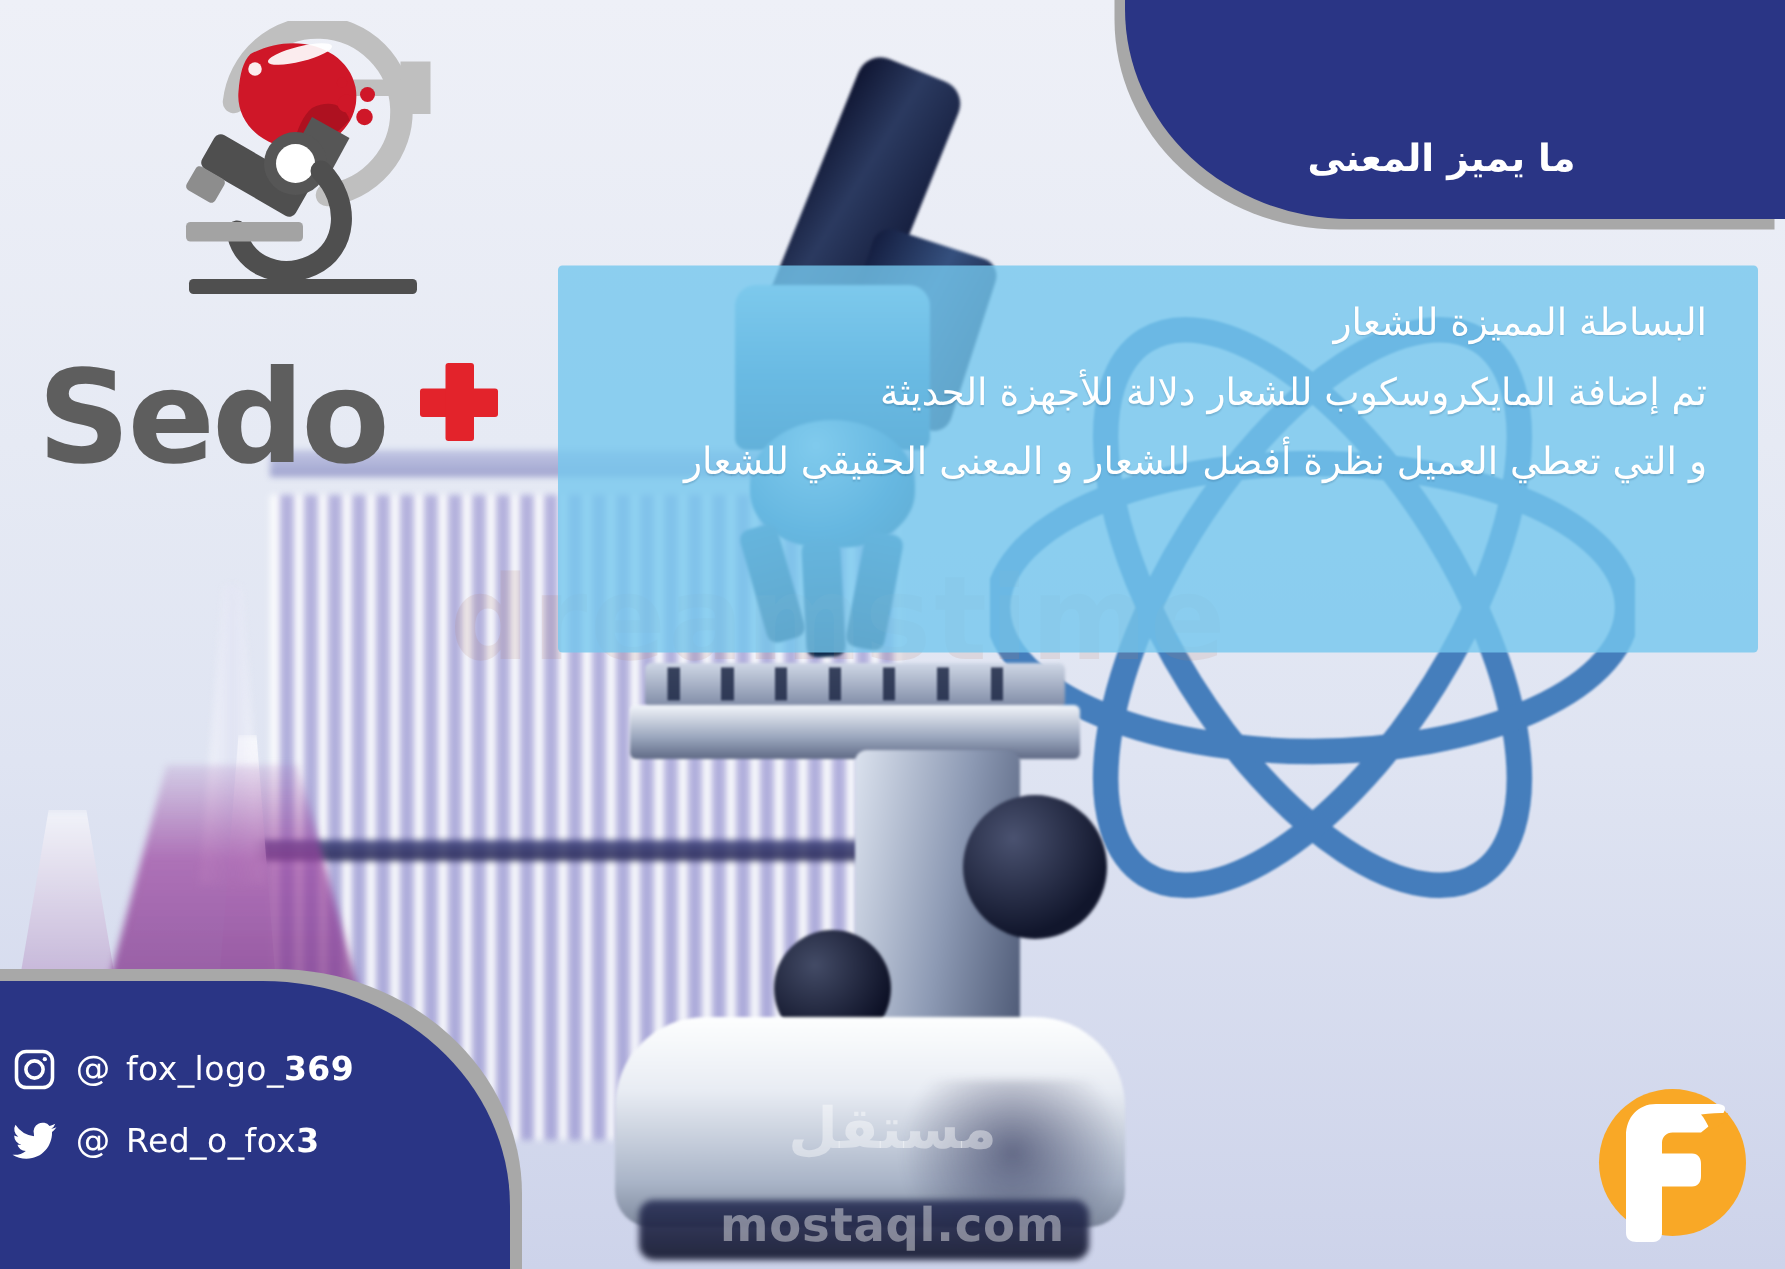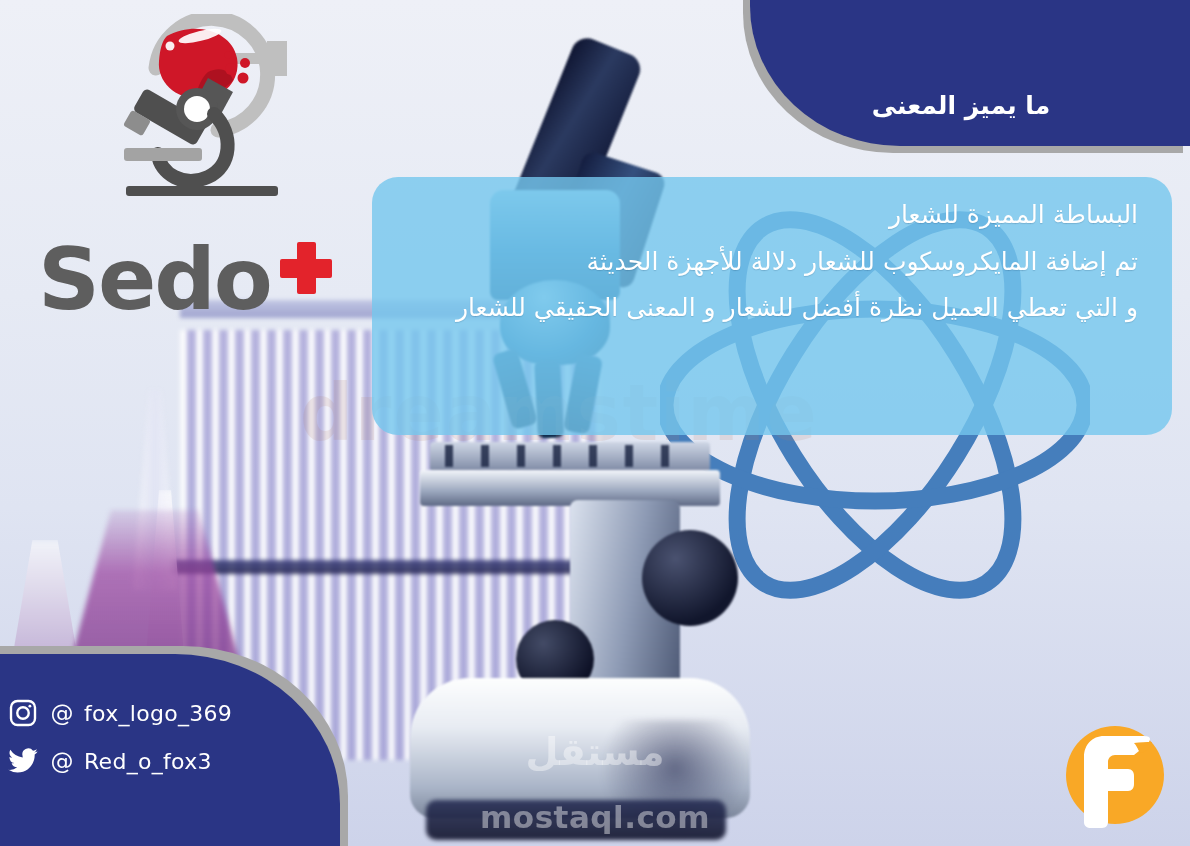--- a/index.html
+++ b/index.html
@@ -208,48 +208,48 @@
   .social-row {
     display: flex;
     align-items: center;
     gap: 10px;
     margin-bottom: 14px;
     color: #ffffff;
   }
   .social-icon { width: 34px; height: 34px; flex: 0 0 34px; display:flex; align-items:center; justify-content:center; }
   .at-sign { font-size: 23px; line-height: 1; width: 24px; text-align:center; }
   .handle { font-size: 22px; letter-spacing: .3px; }
-  .handle b { font-weight: 400; text-align: center; }
+  .handle b { font-weight: 700; text-align: center; }
 
   
   .text-card {
     position: absolute;
     left: 372px; top: 177px;
     width: 800px; height: 258px;
     background: rgba(116, 199, 238, 0.80);
-    border-radius: 26px;
+    border-radius: 3px;
     box-sizing: border-box;
     padding: 18px 34px 10px 34px;
     direction: rtl;
     text-align: right;
   }
   .text-card p {
     margin: 0 0 6px 0;
     color: #ffffff;
     font-size: 25px;
     line-height: 1.62;
     white-space: nowrap;
     text-shadow: 0 1px 1px rgba(20,60,95,.18);
   }
 
   
   .brand { position: absolute; left: 18px; top: 14px; width: 320px; height: 300px; }
   .brand-mark { position: absolute; left: 86px; top: 0; width: 200px; height: 215px; }
   .brand-word {
-    position: absolute; left: 20px; top: 222px;
+    position: absolute; left: 7px; top: 222px;
     font-size: 86px; font-weight: 700; color: #5e5e5e;
     letter-spacing: -2px; line-height: 1;
     font-family: "DejaVu Sans", "Liberation Sans", sans-serif;
   }
   .brand-cross {
     position: absolute; left: 262px; top: 228px; width: 52px; height: 52px;
   }
   .brand-cross span {
     position:absolute; background:#e3232b; border-radius: 2px;
   }

